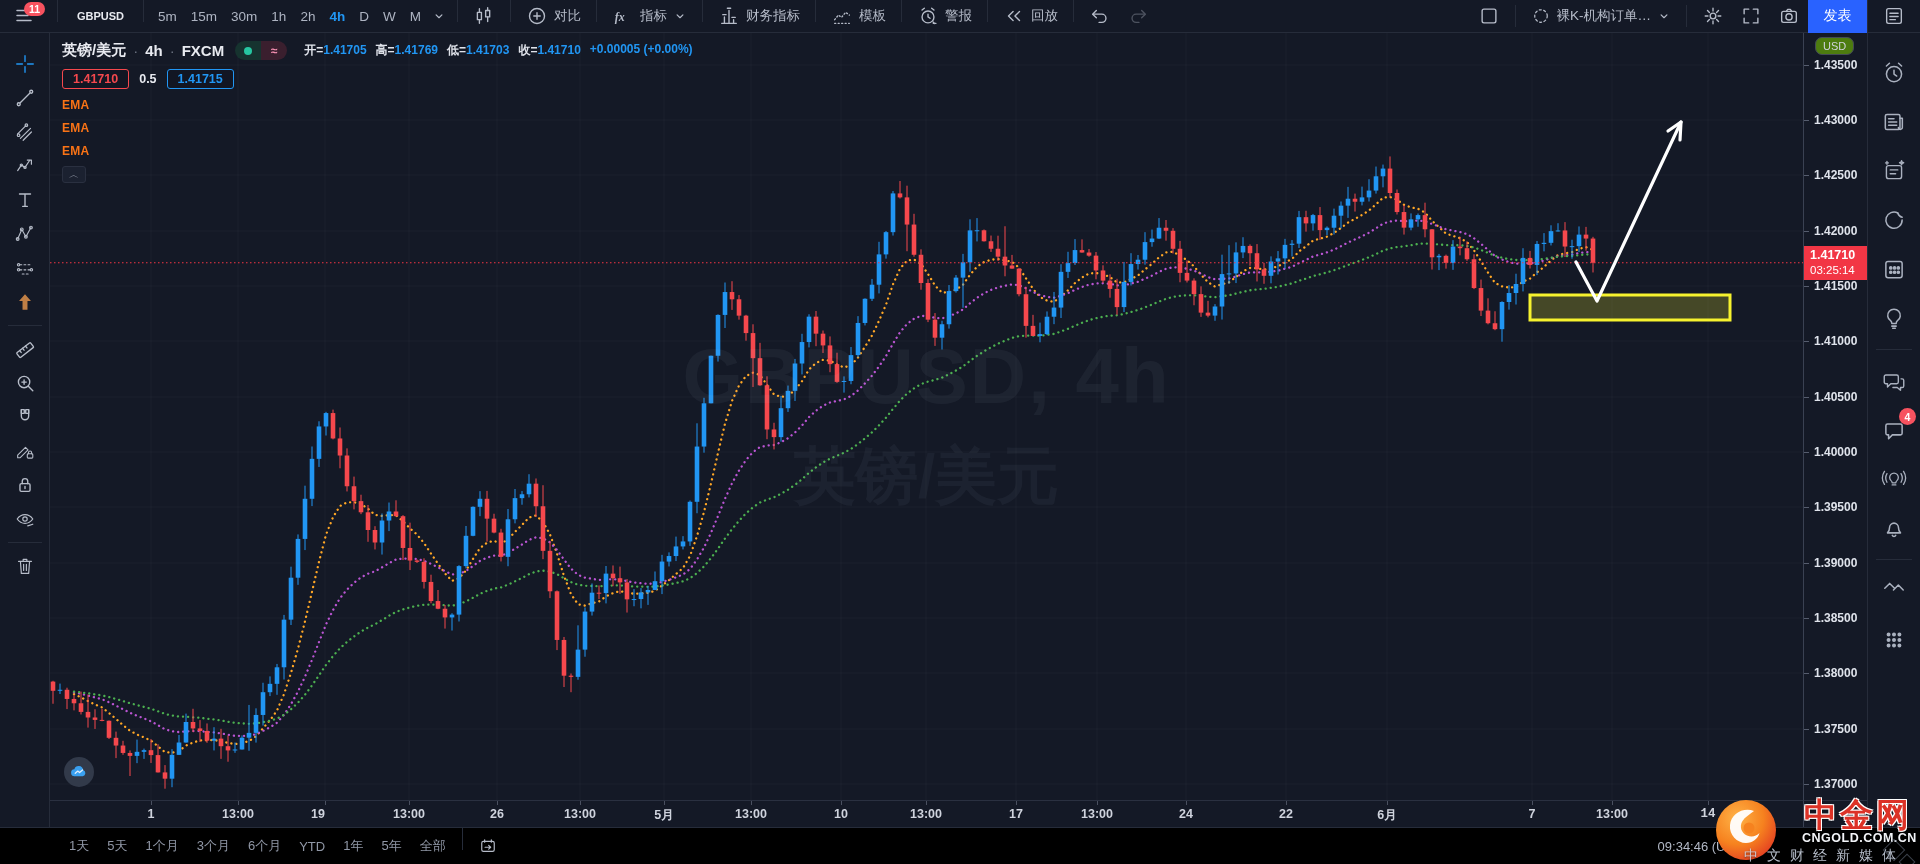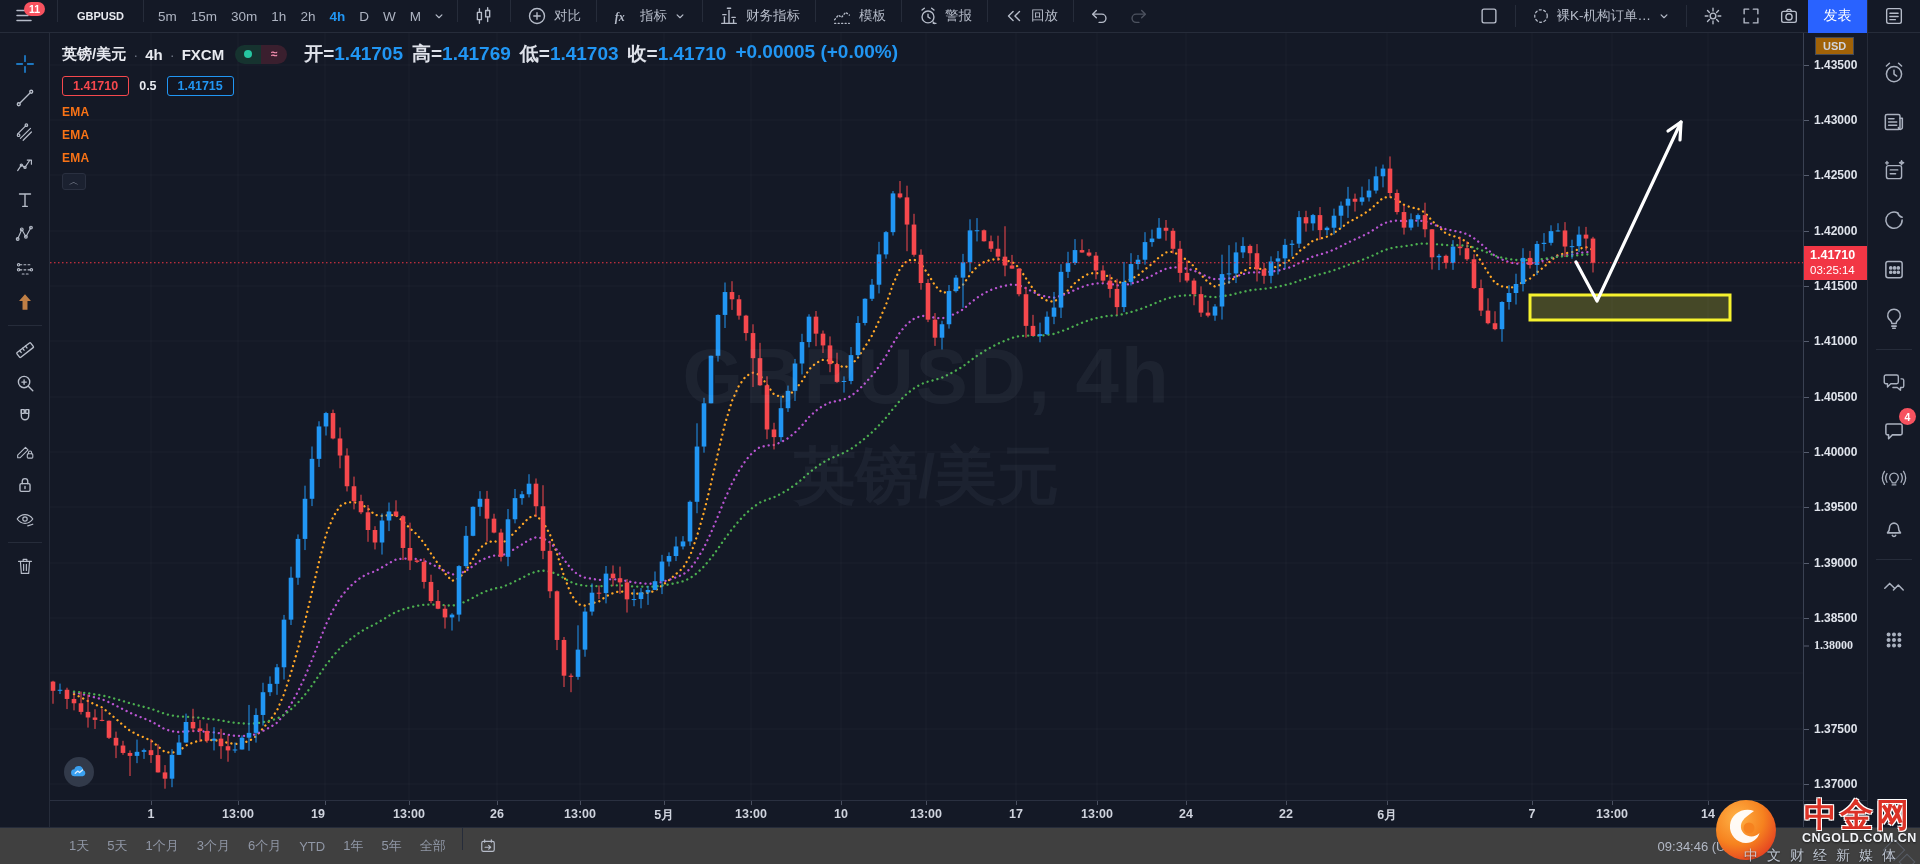--- a/index.html
+++ b/index.html
@@ -40,42 +40,42 @@
   #wm .wm1{font-size:78px;font-weight:bold;color:rgba(205,215,235,0.055);letter-spacing:2px}
   #wm .wm2{font-size:62px;font-weight:bold;color:rgba(205,215,235,0.05);margin-top:12px}
   #legend{position:absolute;left:12px;top:8px;z-index:10}
   .leg-row1{display:flex;align-items:center;gap:7px;font-size:15px;color:#e8eaf0;font-weight:bold}
   .leg-dot{color:#6b7280;font-weight:normal}
   .pill{display:flex;border-radius:10px;overflow:hidden;height:19px;margin:0 4px}
   .pill .p1{width:26px;background:#16332f;display:flex;align-items:center;justify-content:center}
   .pill .p1 i{width:8px;height:8px;border-radius:50%;background:#26c6a1}
   .pill .p2{width:26px;background:#3a1f2e;color:#f48fb1;font-size:12px;display:flex;
     align-items:center;justify-content:center;font-style:normal}
-  .ohlc{display:flex;gap:9px;font-size:19px;font-weight:bold;color:#dfe2ea;margin-left:6px}
+  .ohlc{display:flex;gap:9px;font-size:12px;font-weight:bold;color:#dfe2ea;margin-left:6px}
   .ohlc b{color:#2196f3;font-weight:600}
   .leg-row2{display:flex;align-items:center;gap:10px;margin-top:9px}
   .qbox{border:1px solid;border-radius:3px;padding:2px 10px;font-size:12.5px;font-weight:600;
     background:rgba(17,22,35,.75);cursor:pointer}
   .qbox.bid{border-color:#f5484d;color:#f5484d}
   .qbox.ask{border-color:#2196f3;color:#2196f3}
   .spread{font-size:12.5px;color:#e8eaf0;font-weight:600}
   .ema-label{font-size:12px;color:#f97316;margin-top:9px;font-weight:600;letter-spacing:.3px}
   #collapse-btn{margin-top:8px;width:24px;height:17px;border:1px solid #2a3040;border-radius:3px;
     background:#1b2130;color:#9aa0ae;font-size:10px;display:flex;align-items:center;
     justify-content:center;cursor:pointer}
   #chart-logo{position:absolute;left:14px;top:724px;width:30px;height:30px;border-radius:50%;
     background:#323a4a;display:flex;align-items:center;justify-content:center;cursor:pointer;z-index:10}
   
   #price-axis{position:absolute;left:1803px;top:33px;width:64px;height:767px;
     border-left:1px solid #3a4152;z-index:15;background:#141926}
   .pa-label{position:absolute;left:0;width:100%;font-size:12px;font-weight:bold;color:#dfe3eb;
     transform:translateY(-50%);padding-left:10px;white-space:nowrap}
   .pa-label i{position:absolute;left:0;top:50%;width:5px;height:1px;background:#565d6e;font-style:normal}
-  #usd-badge{position:absolute;left:11px;top:4px;border:1px solid #434a57;border-radius:0;
-    background:#a16207;color:#d1d4dc;font-size:11px;font-weight:bold;padding:2px 7px;z-index:3}
+  #usd-badge{position:absolute;left:11px;top:4px;border:1px solid #434a57;border-radius:7px;
+    background:#4d7c0f;color:#d1d4dc;font-size:11px;font-weight:normal;padding:2px 7px;z-index:3}
   #cur-price{position:absolute;left:0;width:64px;background:#f23645;color:#fff;z-index:2;
     text-align:left;padding:2px 0 2px 6px;line-height:15px}
   #cur-price .p{font-size:12.5px;font-weight:bold}
   #cur-price .t{font-size:11.5px}
   
   #time-axis{position:absolute;left:50px;top:800px;width:1753px;height:27px;
     border-top:1px solid #2a3040;z-index:15;background:#141926}
   .ta-label{position:absolute;top:6px;transform:translateX(-50%);font-size:12.5px;
     font-weight:bold;color:#cfd3dd;white-space:nowrap}
   .ta-tick{position:absolute;top:0;width:1px;height:4px;background:#4a5060}
@@ -85,21 +85,21 @@
   #sidebar{position:absolute;left:1867px;top:33px;width:53px;height:794px;
     border-left:1px solid #262c3a;display:flex;flex-direction:column;align-items:center;
     padding-top:20px;z-index:25;background:#141926}
   .stool{width:40px;height:40px;display:flex;align-items:center;justify-content:center;
     color:#aab1bf;cursor:pointer;border-radius:4px;position:relative;flex:none;margin-bottom:9px}
   .stool .sbadge{position:absolute;top:-2px;right:-2px;background:#f7525f;color:#fff;
     font-size:10.5px;font-weight:bold;width:17px;height:17px;border-radius:50%;
     display:flex;align-items:center;justify-content:center}
   .stool-sep{width:36px;height:1px;background:#262c3a;margin:2px 0 11px;flex:none}
   
-  #bottombar{position:absolute;left:0;top:827px;width:1920px;height:37px;background:#404040;
+  #bottombar{position:absolute;left:0;top:827px;width:1920px;height:37px;background:#000000;
     border-top:1px solid #262c3a;display:flex;z-index:30;padding-left:60px}
   .range-btn{padding:0 9px;font-size:13px;color:#9097a6;cursor:pointer;height:100%;
     display:flex;align-items:center}
   #bb-right{margin-left:auto;display:flex;align-items:center;margin-right:158px;gap:14px}
   #clock{font-size:13px;color:#b2b8c5;cursor:pointer}
   
   #brand{position:absolute;left:1700px;top:792px;width:220px;height:72px;z-index:40;pointer-events:none}
   #brand-logo{position:absolute;left:14px;top:6px}
   #brand-name{position:absolute;left:104px;top:1px;font-size:33px;font-weight:bold;color:#dc3227;
     letter-spacing:3px;text-shadow:-1px -1px 0 #fff,1px -1px 0 #fff,-1px 1px 0 #fff,1px 1px 0 #fff,0 2px 2px rgba(0,0,0,.4)}
@@ -917,21 +917,21 @@
       <div class="pa-label" style="top: 87px;"><i></i>1.43000</div>
       <div class="pa-label" style="top: 142px;"><i></i>1.42500</div>
       <div class="pa-label" style="top: 198px;"><i></i>1.42000</div>
       <div class="pa-label" style="top: 253px;"><i></i>1.41500</div>
       <div class="pa-label" style="top: 308px;"><i></i>1.41000</div>
       <div class="pa-label" style="top: 364px;"><i></i>1.40500</div>
       <div class="pa-label" style="top: 419px;"><i></i>1.40000</div>
       <div class="pa-label" style="top: 474px;"><i></i>1.39500</div>
       <div class="pa-label" style="top: 530px;"><i></i>1.39000</div>
       <div class="pa-label" style="top: 585px;"><i></i>1.38500</div>
-      <div class="pa-label" style="top: 612px; font-family: Liberation Serif, serif;"><i></i>1.38000</div>
+      <div class="pa-label" style="top: 640px;"><i></i>1.38000</div>
       <div class="pa-label" style="top: 696px;"><i></i>1.37500</div>
       <div class="pa-label" style="top: 751px;"><i></i>1.37000</div>
       <div id="cur-price" style="top: 213px;">
       <div class="p">1.41710</div>
       <div class="t">03:25:14</div>
     </div>
       <div id="usd-badge">USD</div>
     </div>
 
   <div id="time-axis">
@@ -963,21 +963,21 @@
       <div class="ta-label" style="left: 1136px;">24</div>
       <div class="ta-tick" style="left: 1236px;"></div>
       <div class="ta-label" style="left: 1236px;">22</div>
       <div class="ta-tick" style="left: 1337px;"></div>
       <div class="ta-label" style="left: 1337px;">6月</div>
       <div class="ta-tick" style="left: 1482px;"></div>
       <div class="ta-label" style="left: 1482px;">7</div>
       <div class="ta-tick" style="left: 1562px;"></div>
       <div class="ta-label" style="left: 1562px;">13:00</div>
       <div class="ta-tick" style="left: 1658px;"></div>
-      <div class="ta-label" style="left: 1658px;">14</div>
+      <div class="ta-label" style="left: 1658px; font-family: Liberation Mono, monospace;">14</div>
     </div>
   <div id="axis-corner"></div>
 
   <div id="sidebar">
       <div class="stool">
         <svg class="ic" width="26" height="26" viewBox="0 0 24 24" fill="none" stroke="currentColor" stroke-width="1.4" stroke-linecap="round" stroke-linejoin="round">
           <circle cx="12" cy="13" r="7"></circle>
           <path d="M12 9.5V13l2.5 1.8M5 5.5L7.8 3M19 5.5L16.2 3"></path>
         </svg>
       </div>

